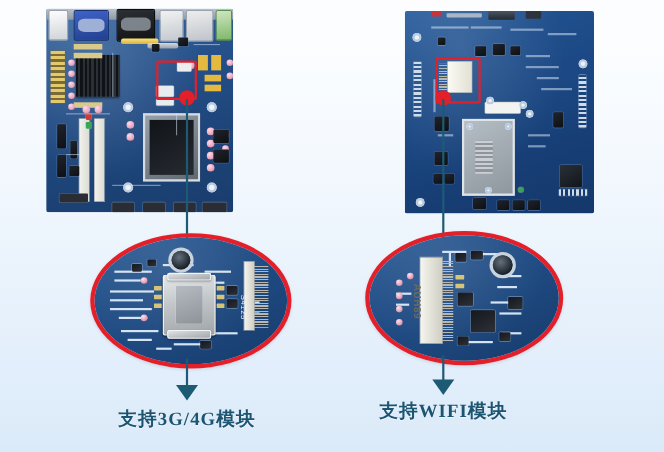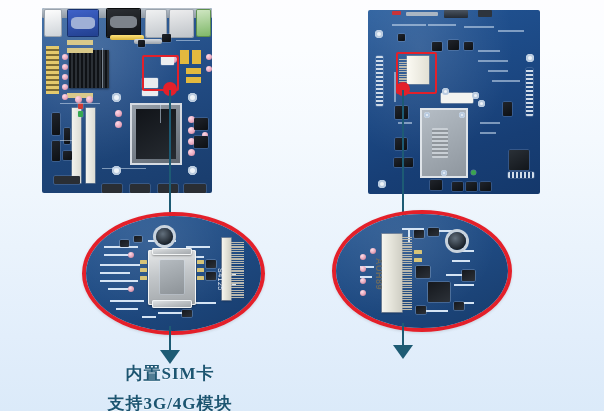--- a/index.html
+++ b/index.html
@@ -203,21 +203,20 @@
     <div class="mcap" style="left:42px;top:70px;width:6px;height:6px;"></div>
     <div class="mconn" style="left:136px;top:22px;width:9px;height:62px;"></div>
     <div class="mteethv" style="left:145px;top:24px;width:13px;height:58px;"></div>
     <div class="mlabel" style="left:138px;top:52px;font-size:7px;transform:rotate(90deg);transform-origin:left top;">S4125</div>
   </div>
 
   <div class="leader" style="left:169px;top:326px;height:28px;"></div>
   <div class="arrow" style="left:160px;top:350px;"></div>
 
   <div class="caption" style="left:70px;top:362px;width:200px;">
-    <span class="l1">内置SIM卡</span>
     <span class="l2">支持3G/4G模块</span>
   </div>
 
   <div class="board right" style="left:368px;top:10px;width:172px;height:184px;">
     <div class="pcb"></div>
 
     <div class="io" style="left:76px;top:0px;width:24px;height:8px;background:linear-gradient(180deg,#4a5460,#232a33);"></div>
     <div class="io" style="left:110px;top:0px;width:14px;height:7px;background:#2d343d;"></div>
     <div class="io" style="left:24px;top:1px;width:9px;height:4px;background:#c8343a;"></div>
     <div class="io" style="left:38px;top:2px;width:32px;height:4px;background:#aab6c3;"></div>
@@ -310,14 +309,17 @@
     <div class="mcap" style="left:24px;top:64px;width:6px;height:6px;"></div>
     <div class="mcap" style="left:24px;top:76px;width:6px;height:6px;"></div>
     <div class="mcap" style="left:34px;top:34px;width:6px;height:6px;"></div>
     <div class="mpad" style="left:78px;top:36px;width:8px;height:4px;"></div>
     <div class="mpad" style="left:78px;top:44px;width:8px;height:4px;"></div>
   </div>
 
   <div class="leader" style="left:402px;top:323px;height:26px;"></div>
   <div class="arrow" style="left:393px;top:345px;"></div>
 
+  <div class="caption" style="left:303px;top:362px;width:200px;">
+    <span class="l1">支持WIFI模块</span>
+  </div>
 
 </div>
 
 </body></html>

